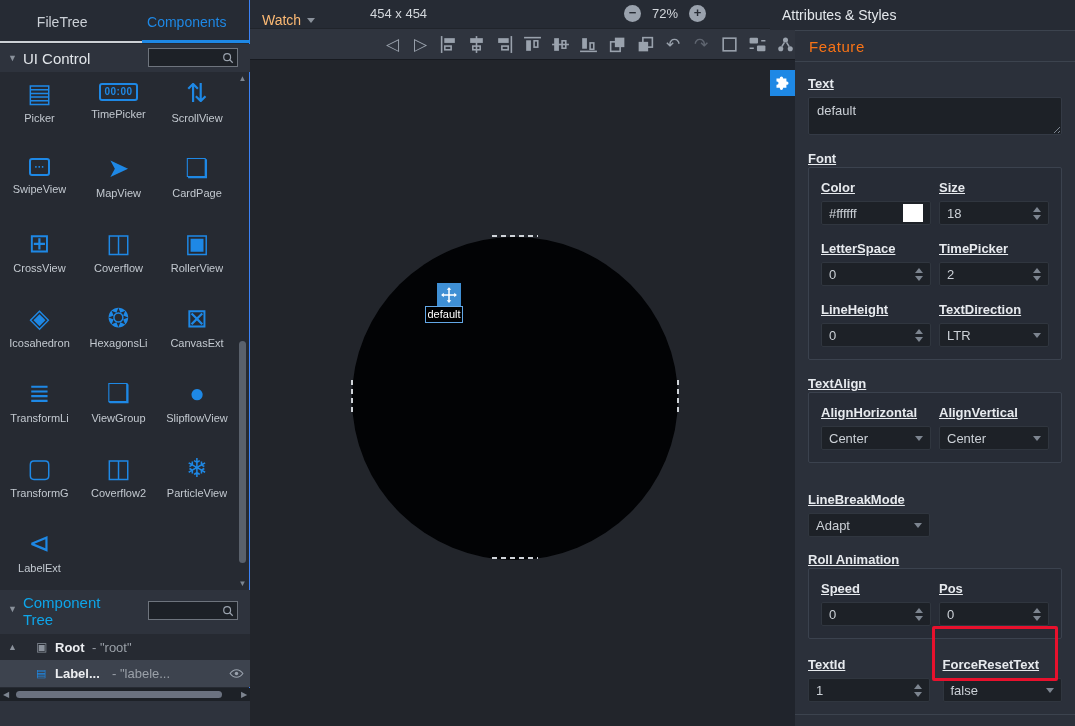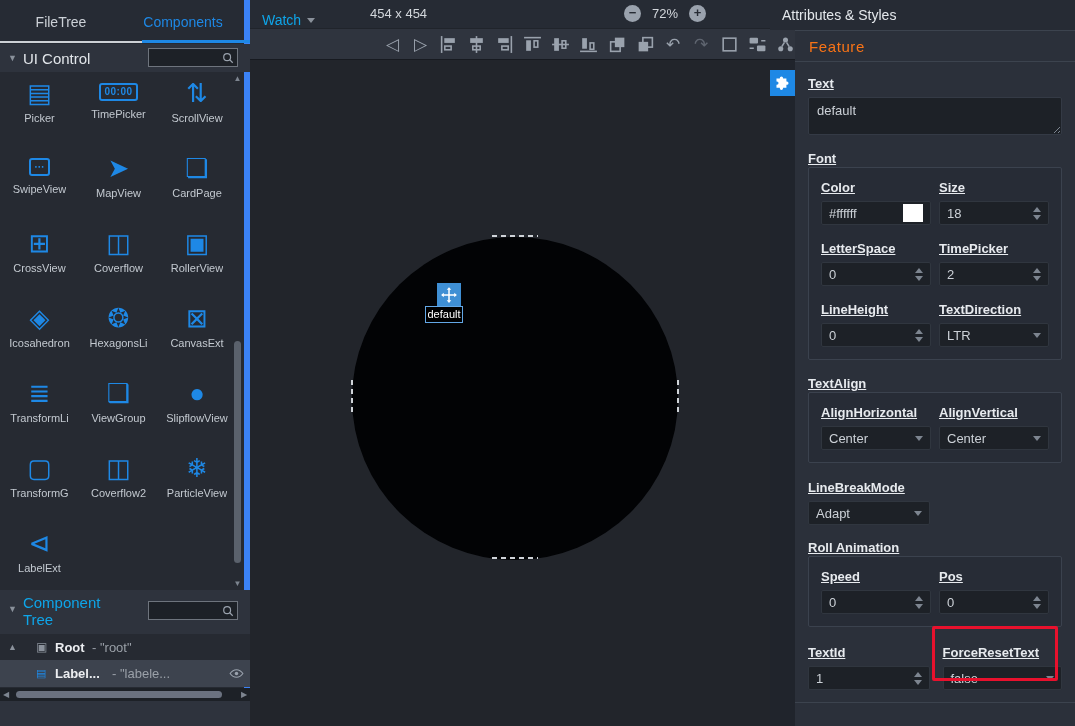--- a/index.html
+++ b/index.html
@@ -1,21 +1,21 @@
 <!DOCTYPE html>
 <html><head>
 <meta charset="utf-8">
 <style>
   * { margin:0; padding:0; box-sizing:border-box; }
   html,body { width:1075px; height:726px; overflow:hidden; background:#262b34;
     font-family:"Liberation Sans", sans-serif; }
   .app { position:relative; width:1075px; height:726px; background:#262b34; color:#d3d7dc; }
 
   
-  .left-panel { position:absolute; left:0; top:0; width:250px; height:726px; background:#262a32; border-right:6px solid #3b82f6; }
+  .left-panel { position:absolute; left:0; top:0; width:250px; height:726px; background:#262a32; border-right:1px solid #3b82f6; }
   .tabbar { position:relative; height:44px; background:#262b34; display:flex; align-items:center; }
   .tab { width:50%; text-align:center; font-size:14px; color:#ccd1d7; cursor:default; }
   .tab.active { color:#1e88e5; }
   .tab-underline-l { position:absolute; left:0; bottom:1px; width:142px; height:2px; background:#cdd1d6; }
   .tab-underline-r { position:absolute; left:142px; bottom:1px; width:108px; height:3px; background:#1e88e5; }
 
   .section-header { position:absolute; left:0; width:250px; background:#2e333d; display:flex; align-items:center; }
   .sh-ui { top:44px; height:28px; }
   .tri { color:#8a919b; font-size:9px; margin:0 6px 0 8px; }
   .sh-title { font-size:15px; color:#e2e6ea; }
@@ -51,21 +51,21 @@
   .eye { position:absolute; right:6px; top:7px; }
 
   .hscroll { position:absolute; left:0; top:688px; width:250px; height:13px; background:#1d2127; }
   .hs-arrow { position:absolute; top:0; width:12px; height:13px; text-align:center; font-size:8px; line-height:13px; color:#7d8590; }
   .hs-thumb { position:absolute; left:16px; top:3px; width:206px; height:7px; border-radius:4px; background:#6b7280; }
   .tree-filler { position:absolute; left:0; top:701px; width:250px; height:25px; background:#2e333d; }
 
   
   .center { position:absolute; left:250px; top:0; width:545px; height:726px; }
   .center-top { position:relative; height:28px; background:#262b34; }
-  .watch { position:absolute; left:12px; top:12px; font-size:14px; color:#0ea5e9; }
+  .watch { position:absolute; left:12px; top:12px; font-size:14px; color:#fdba74; }
   .watch .caret { display:inline-block; margin-left:6px; width:0; height:0; border-left:4px solid transparent; border-right:4px solid transparent; border-top:5px solid #8a919b; vertical-align:2px; }
   .canvas-size { position:absolute; left:84px; top:6px; font-size:13px; color:#d3d7dc;margin-left:36px; }
   .zoom-group { position:absolute; left:374px; top:5px; display:flex; align-items:center; gap:11px; }
   .zoom-btn { width:17px; height:17px; border-radius:50%; background:#9aa2ad; color:#262b34; font-size:13px; font-weight:bold; line-height:16px; text-align:center; }
   .zoom-val { font-size:13px; color:#d3d7dc; }
 
   .toolbar { position:absolute; top:28px; left:0; width:545px; height:32px; background:#2f343e; border-top:1px solid #20242b; border-bottom:1px solid #171a20; display:flex; align-items:center; padding-left:133px; gap:9px; }
   .tb { width:20px; height:20px; display:flex; align-items:center; justify-content:center; color:#9aa2ad; font-size:17px; line-height:1; }
   .tb.dim { opacity:0.45; }
   .tb svg .s { stroke:#9aa2ad; stroke-width:1.5; fill:none; }
@@ -81,21 +81,21 @@
 
   .right-tabs { position:absolute; left:520px; top:60px; width:25px; height:666px; background:#20242c; }
   .puzzle-tab { position:absolute; left:0; top:10px; width:25px; height:26px; background:#1e88e5; display:flex; align-items:center; justify-content:center; }
 
   
   .attr-title { position:absolute; left:770px; top:0; width:305px; height:30px; background:#262b34; font-size:14px; color:#e4e8ec; line-height:30px; padding-left:12px; z-index:4; }
   .right-content { position:absolute; left:795px; top:30px; width:280px; height:696px; background:#2b303a; }
   .feature-header { height:32px; border-top:1px solid #3c434e; border-bottom:1px solid #3c434e; font-size:15px; letter-spacing:0.6px; color:#f97316; line-height:31px; padding-left:14px; }
   .rp-body { padding:0 13px; }
   .lbl { font-size:13px; font-weight:bold; color:#e7eaee;text-decoration:underline; }
-  .mt14{margin-top:14px;} .mt16{margin-top:16px;} .mt13{margin-top:17px;} .mt15{margin-top:15px;} .mt18{margin-top:18px;} .mt5{margin-top:1px;} .mt6{margin-top:6px;} .mt7{margin-top:7px;}
+  .mt14{margin-top:14px;} .mt16{margin-top:16px;} .mt13{margin-top:29px;} .mt15{margin-top:15px;} .mt18{margin-top:18px;} .mt5{margin-top:1px;} .mt6{margin-top:6px;} .mt7{margin-top:7px;}
   .txt-area { position:relative; width:254px; height:38px; background:#1d2127; border:1px solid #343a45; border-radius:2px; }
   .txt-area textarea { width:100%; height:100%; background:transparent; border:none; outline:none; resize:none; color:#ccd1d7; font-size:13px; font-family:"Liberation Sans",sans-serif; padding:5px 8px; }
   .resize-grip { position:absolute; right:1px; bottom:1px; width:9px; height:9px; background:repeating-linear-gradient(135deg,transparent 0 2px,#7d8590 2px 3px); clip-path:polygon(100% 0,100% 100%,0 100%); }
   .group-box { width:254px; border:1px solid #3b424e; background:#272c36; border-radius:2px; padding:12px; }
   .frow { display:flex; gap:8px; }
   .field { width:111px; }
   .input { position:relative; margin-top:6px; height:24px; background:#1d2127; border:1px solid #30363f; border-radius:2px; display:flex; align-items:center; padding:0 7px; color:#ccd1d7; font-size:13px; }
   .spin { margin-left:auto; display:flex; flex-direction:column; gap:3px; }
   .spin i { display:block; width:0; height:0; border-left:4px solid transparent; border-right:4px solid transparent; }
   .spin .up { border-bottom:5px solid #7d8590; }

